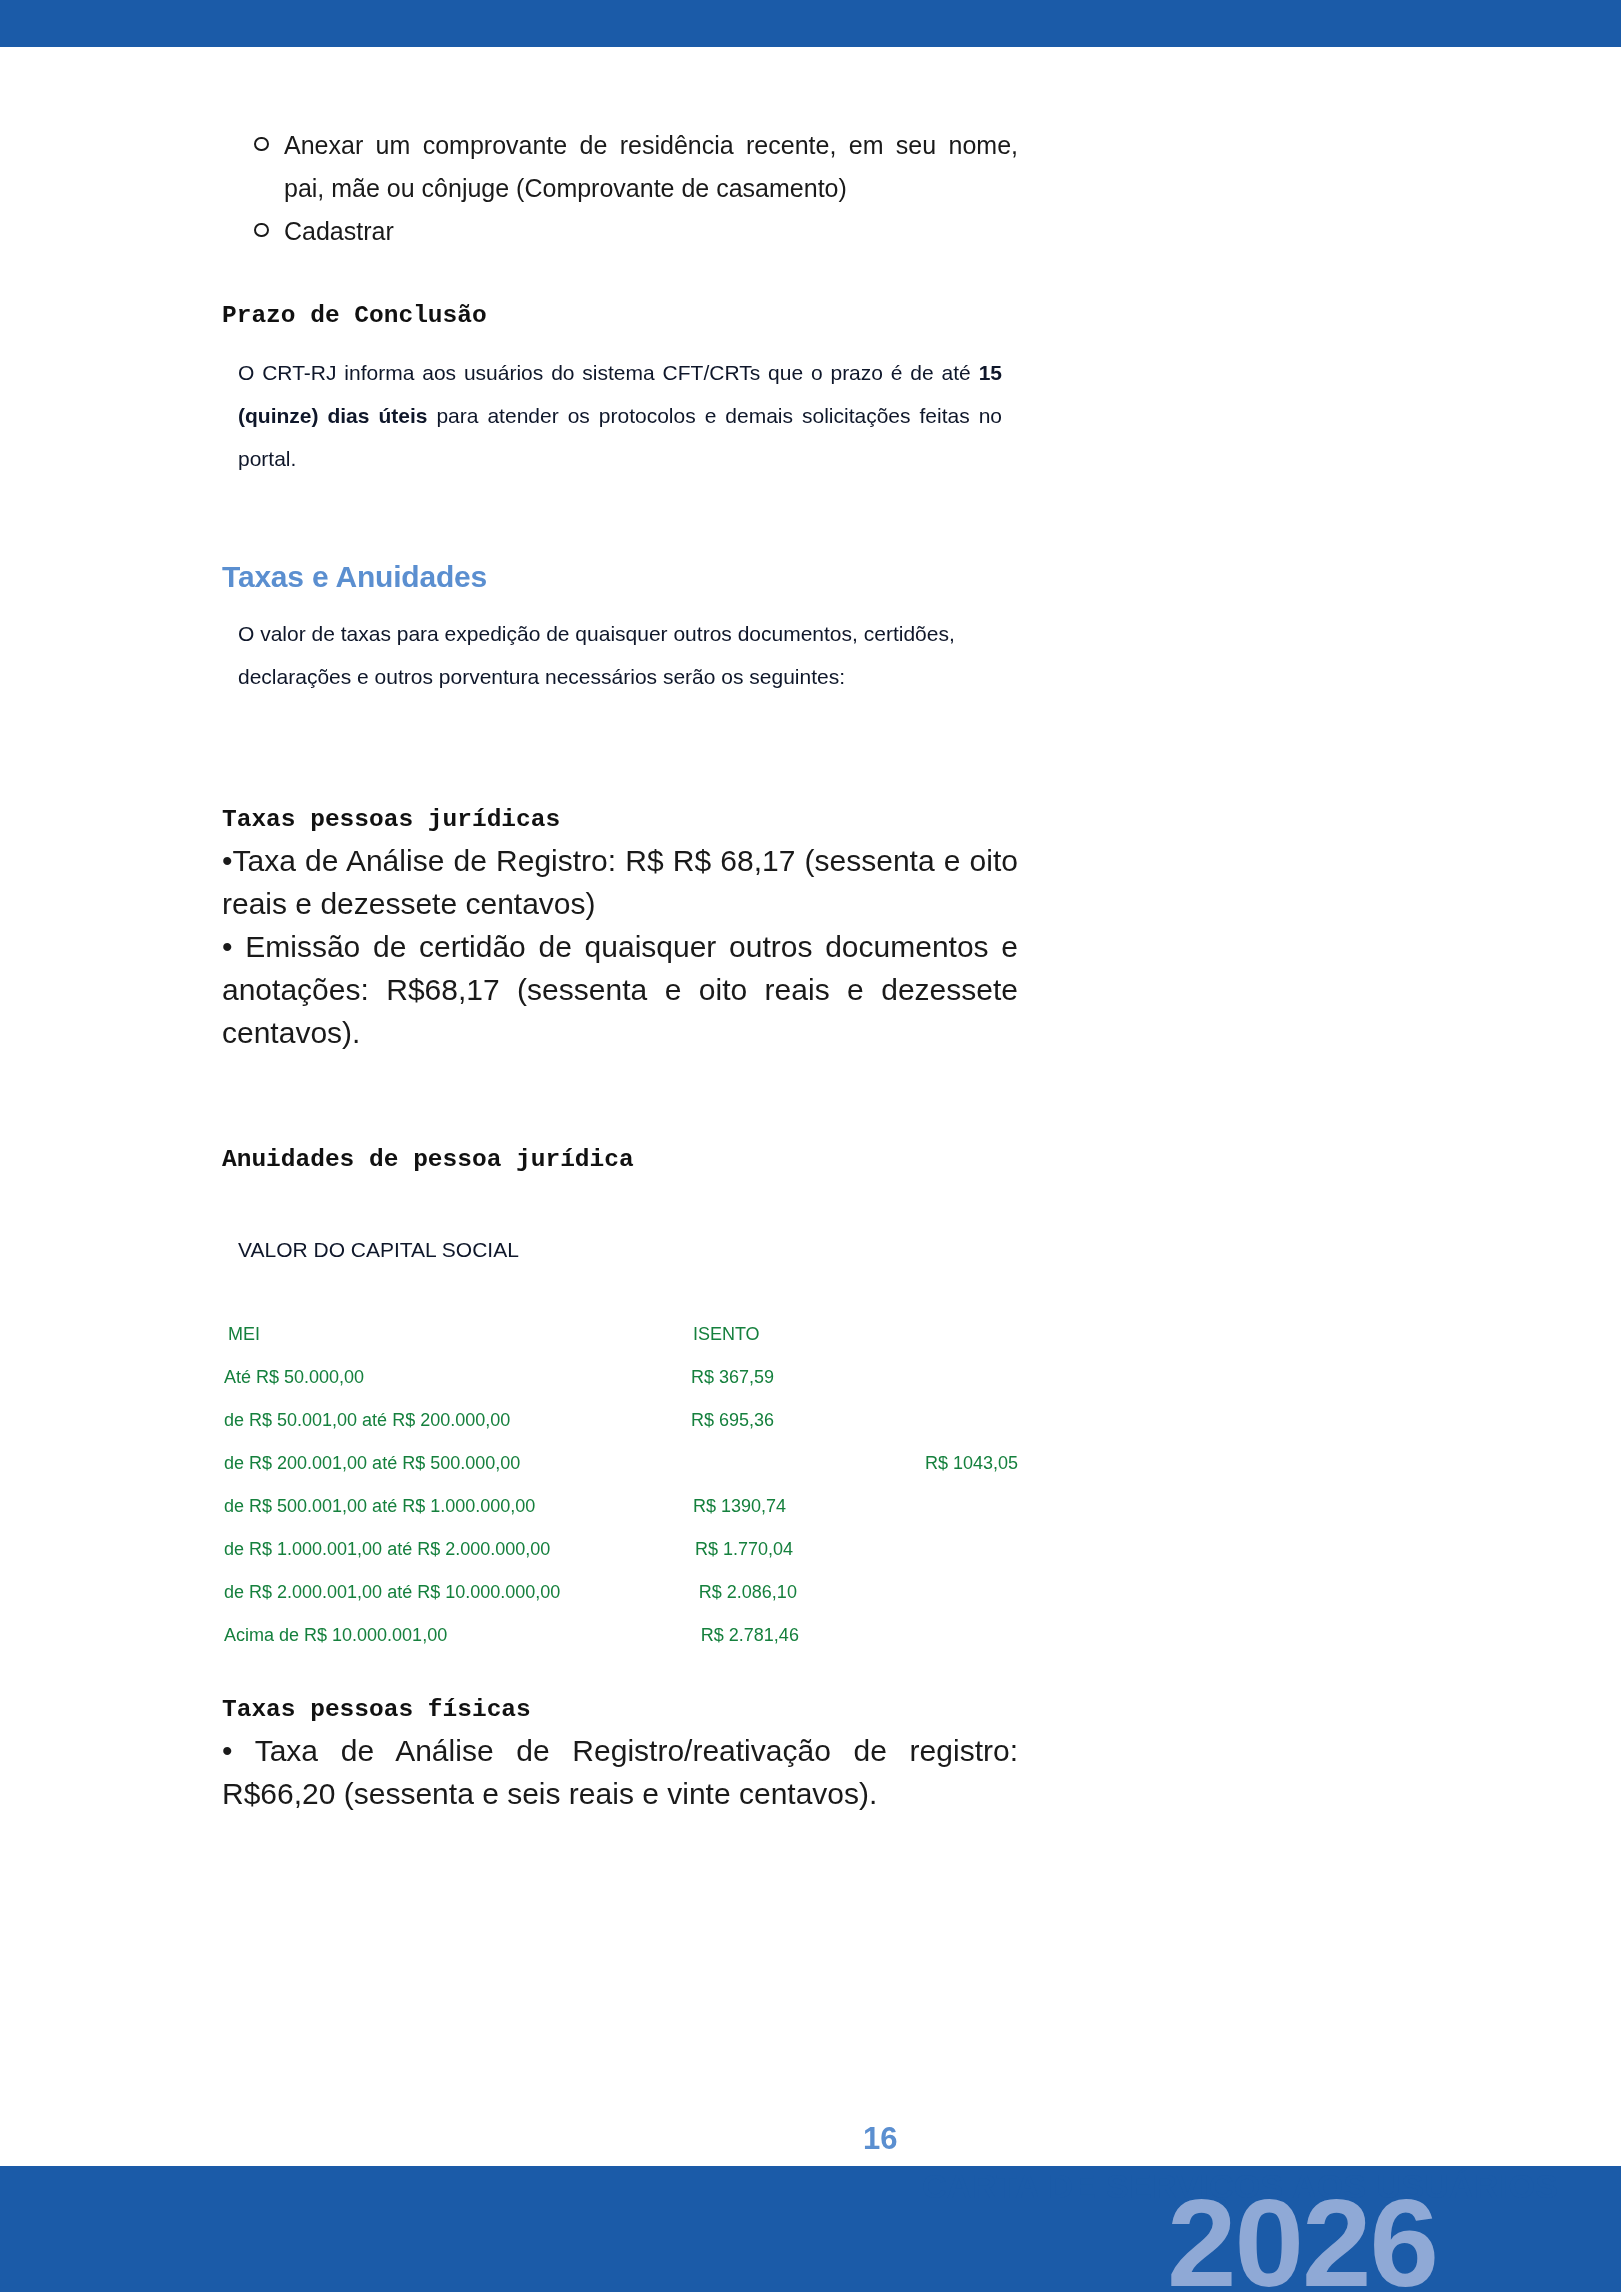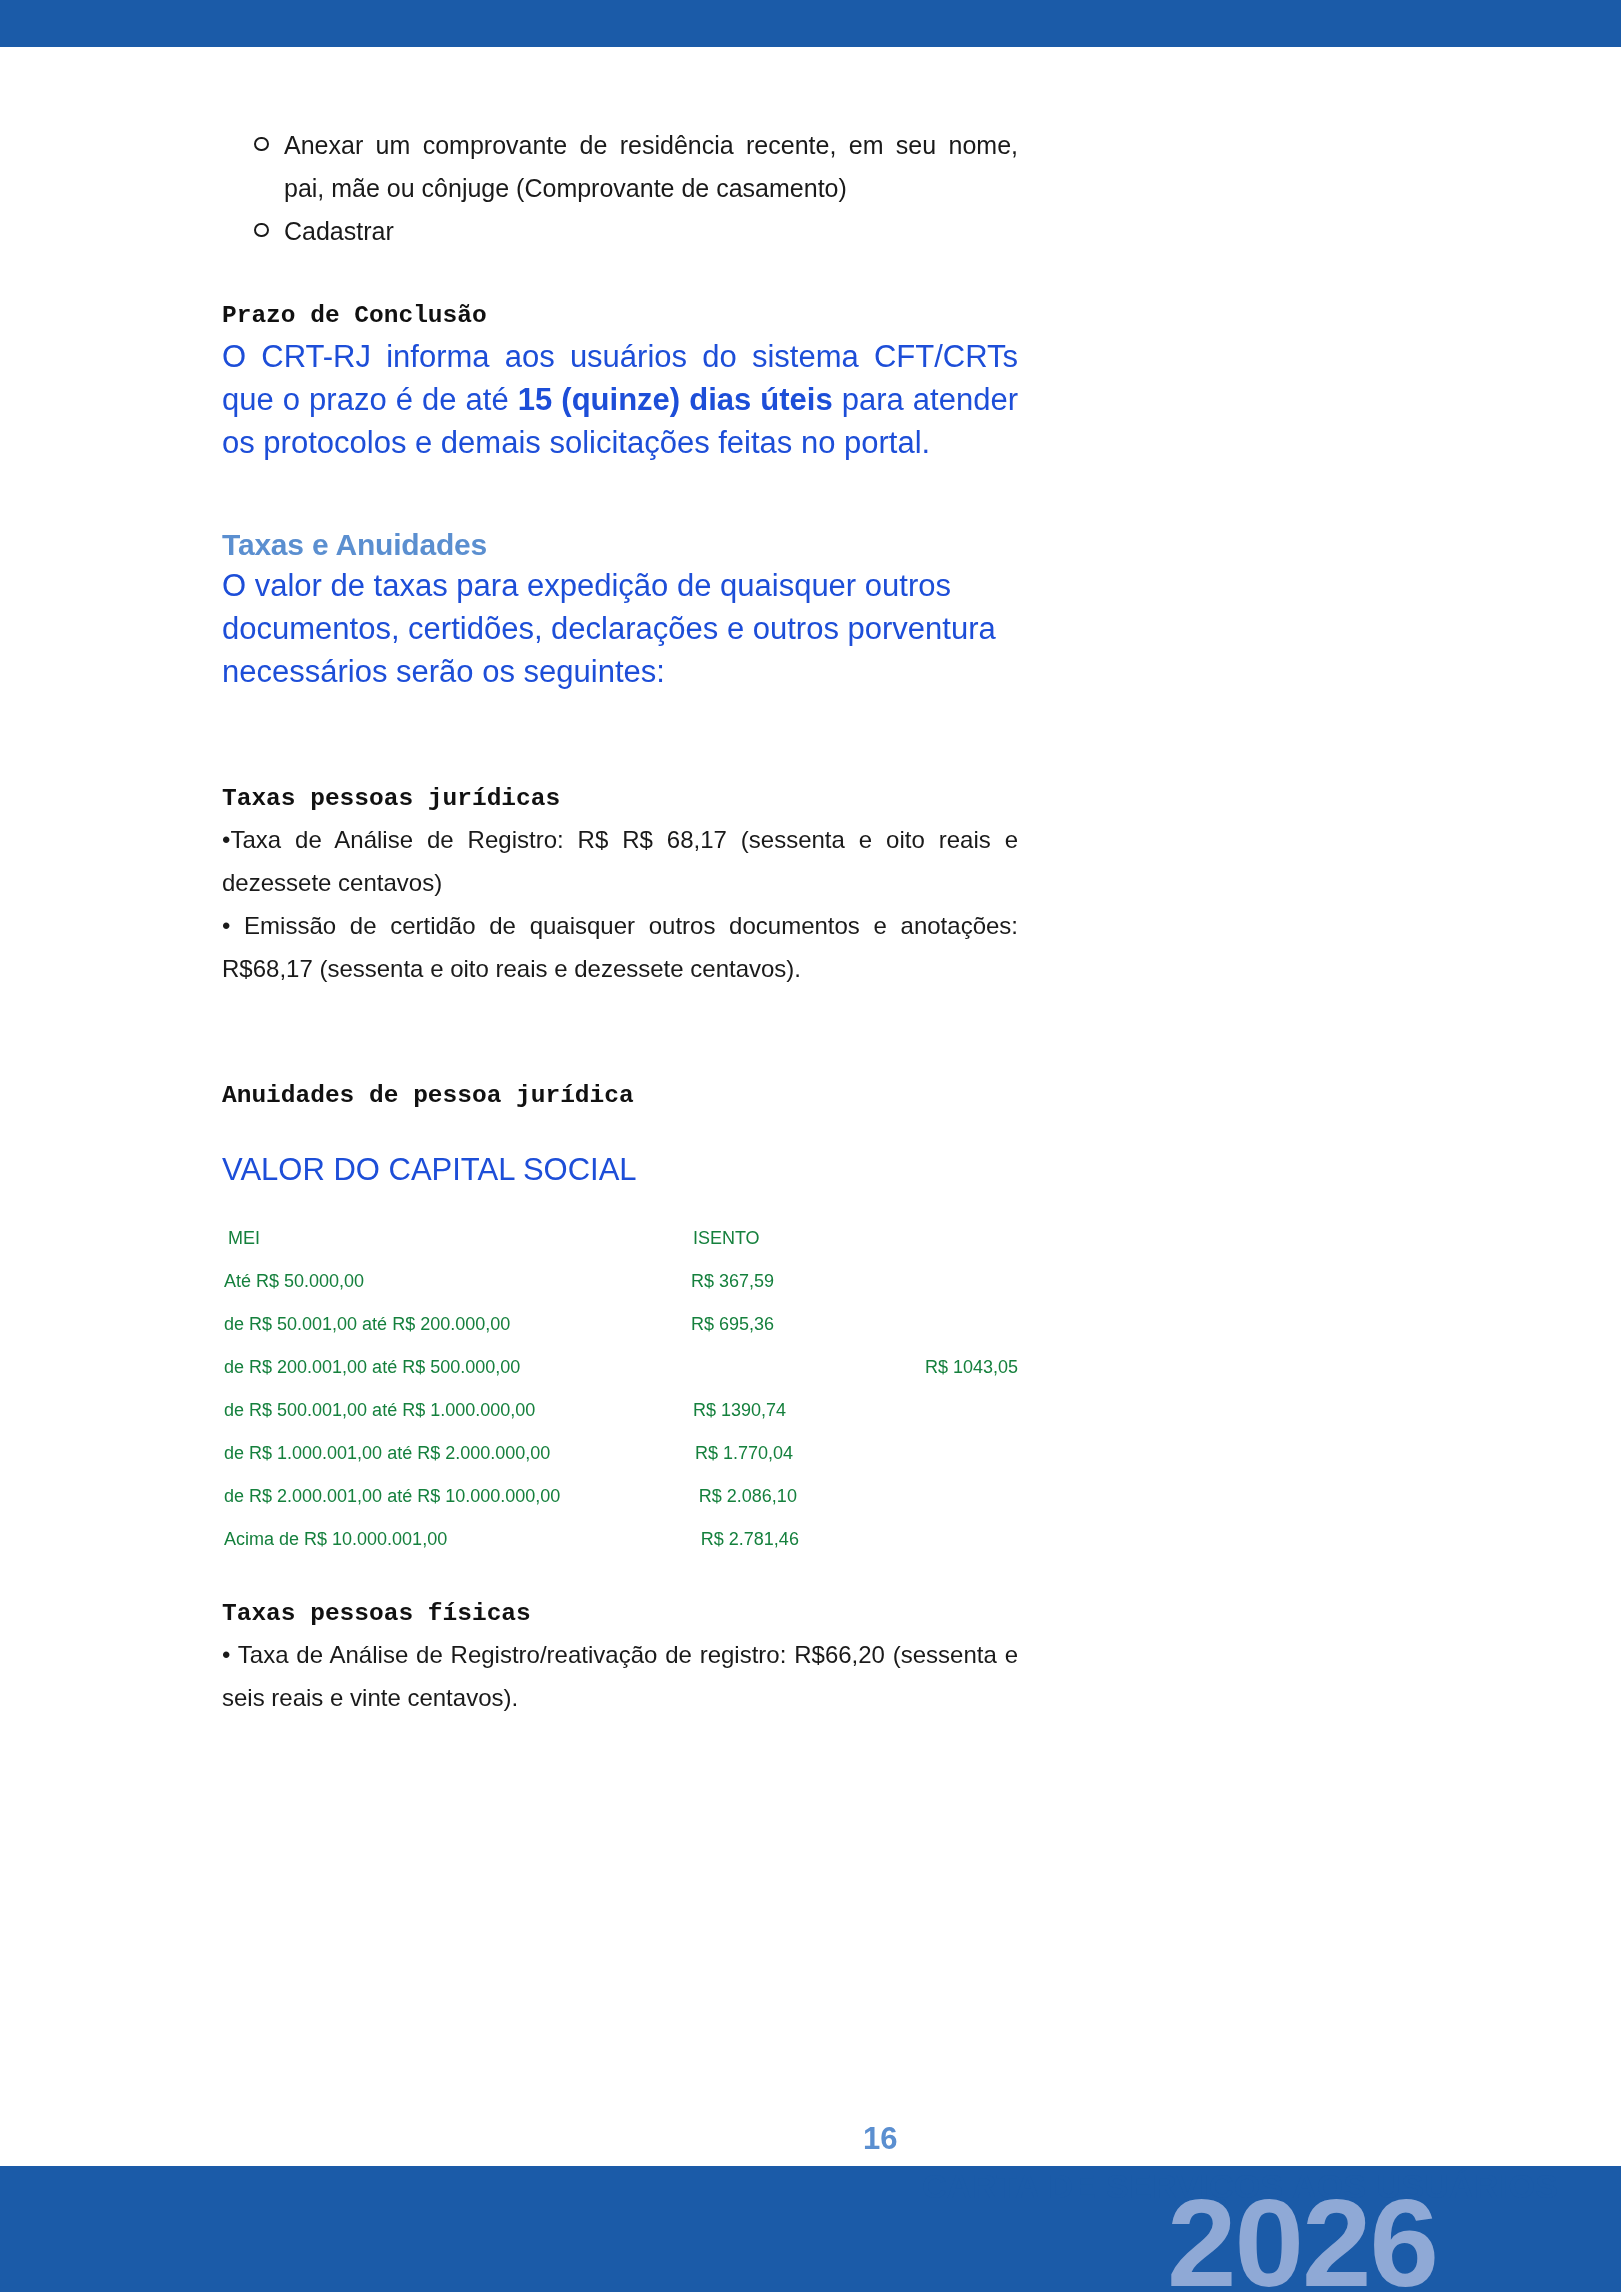--- a/index.html
+++ b/index.html
@@ -41,25 +41,25 @@
   }
   .content {
     position: absolute;
     left: 222px;
     top: 116px;
     width: 796px;
   }
 
   
   .body-text {
-    font-size: 31px;
+    font-size: 21px;
     line-height: 43px;
     text-align: justify;
-    margin: 0;
-    color: #1d4ed8;
+    margin: 16px;
+    color: #0f172a;
   }
   .body-text.nojust { text-align: left; }
   .bold { font-weight: bold; }
 
   h2.section-title {
     font-size: 30px;
     line-height: 39px;
     font-weight: bold;
     color: #5B8FD0;
     margin: 0;
@@ -95,21 +95,21 @@
     width: 14.7px;
     height: 14.7px;
     border: 2px solid #1a1a1a;
     border-radius: 50%;
     box-sizing: border-box;
   }
   ul.circle-list > li.tight { text-align: left; }
 
   
   p.dot-item {
-    font-size: 24px;
+    font-size: 30px;
     line-height: 43px;
     text-align: justify;
     margin: 0;
     text-indent: 0;
   }
   .sp-26 { height: 25.5px; }
   .sp-34 { height: 33px; }
   .sp-44 { height: 43px; }
   .sp-62 { height: 61px; }
   .sp-88 { height: 86px; }

